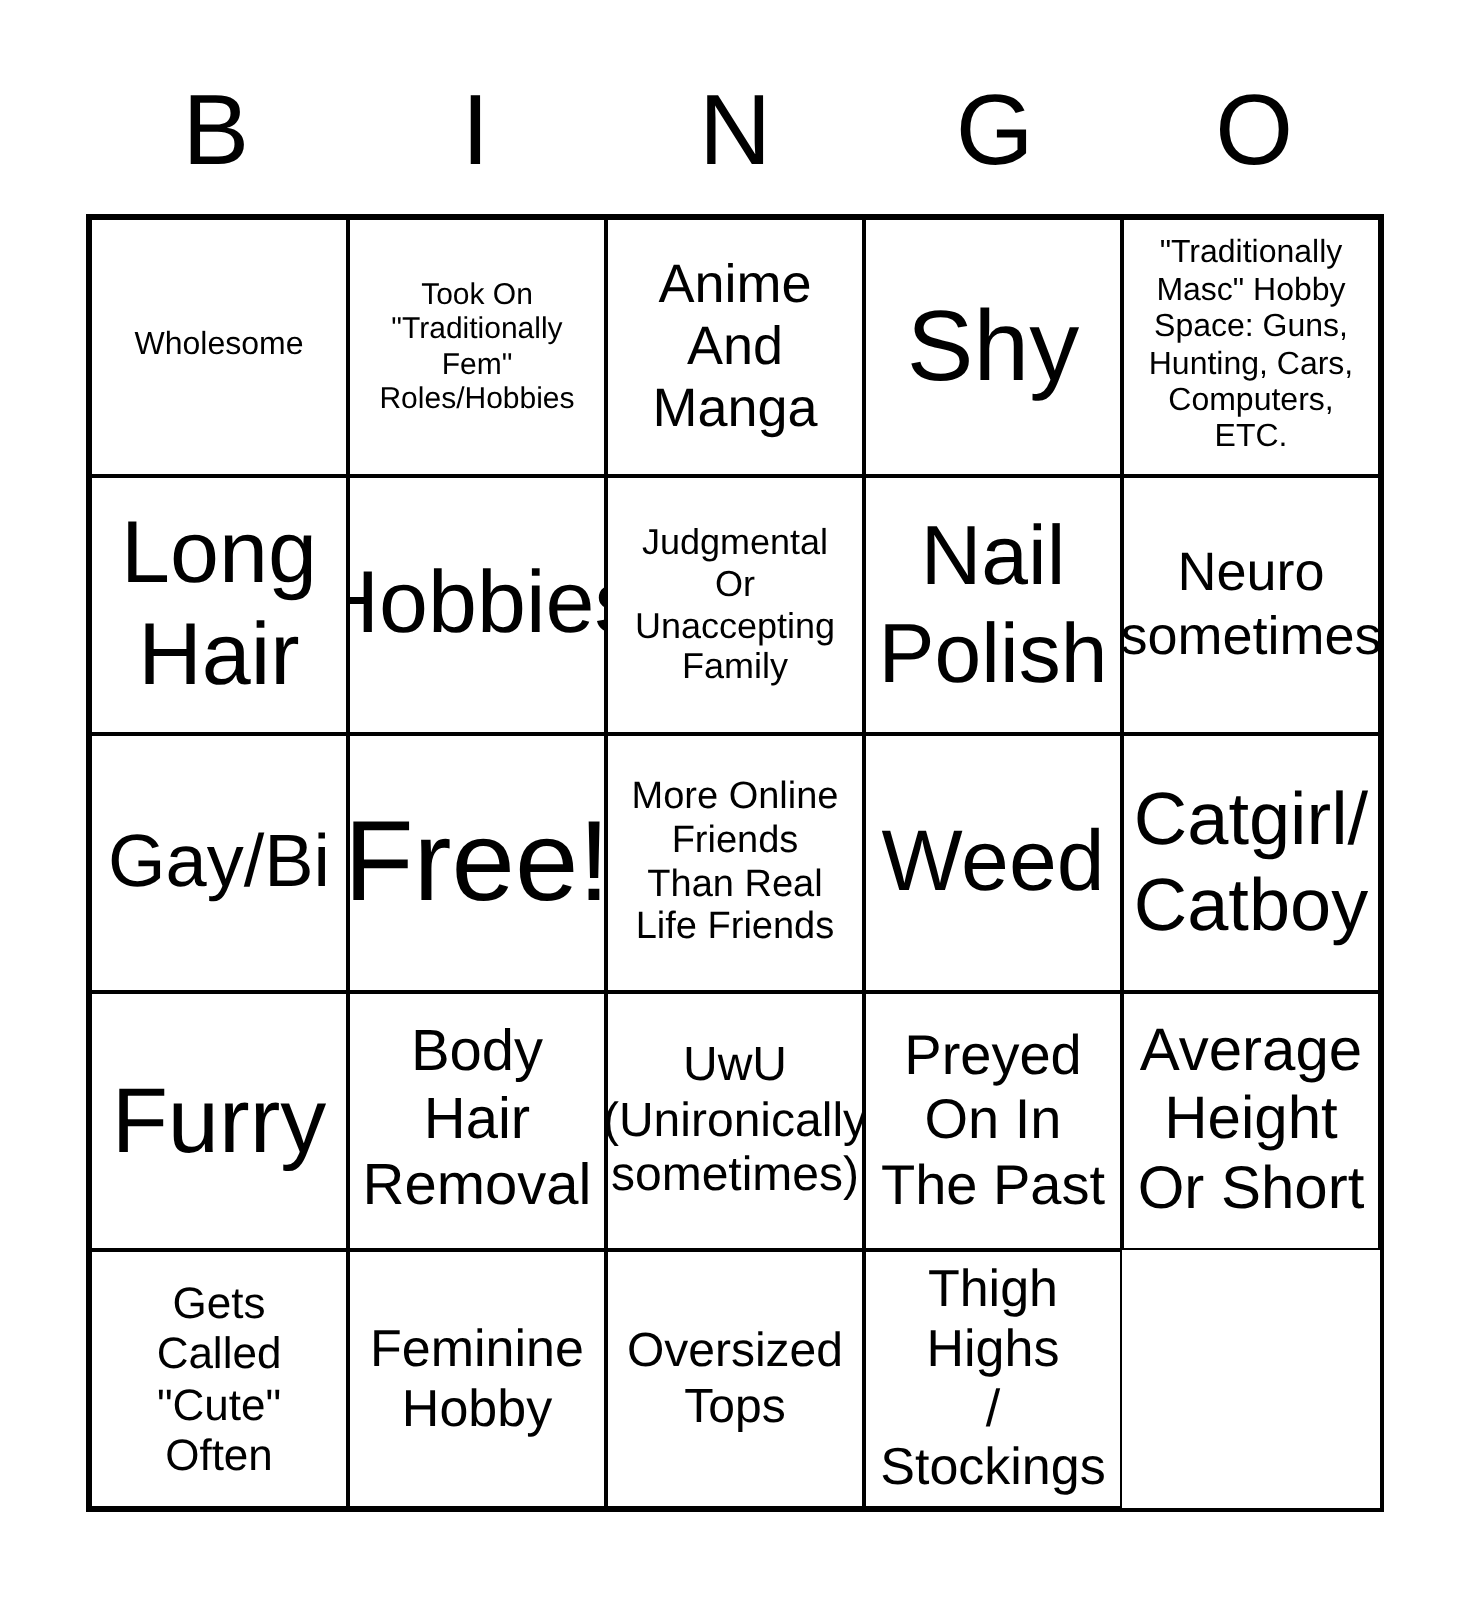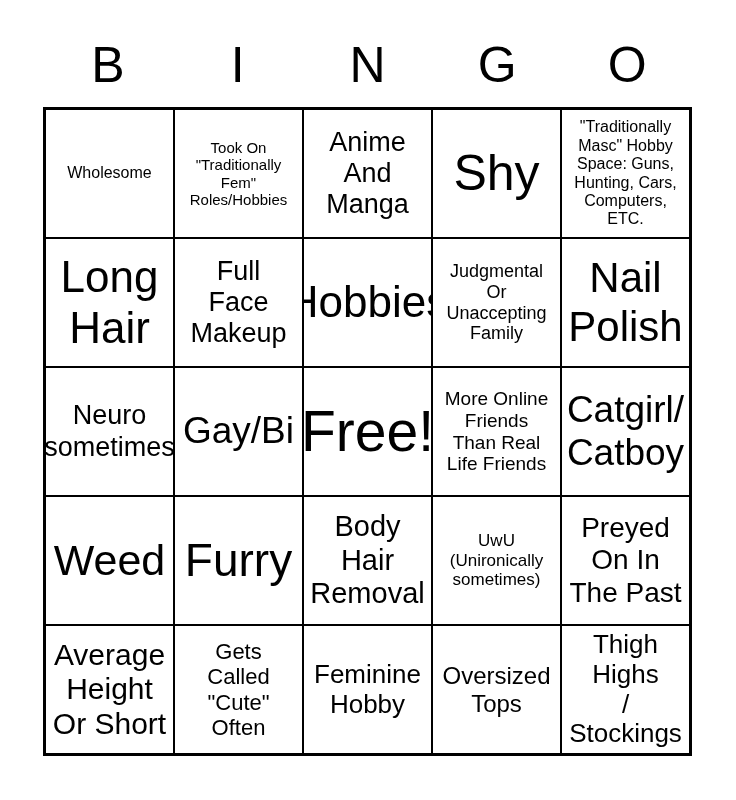--- a/index.html
+++ b/index.html
@@ -78,48 +78,45 @@
   <div class="cell" style="font-size:50px">Shy</div>
   <div class="cell" style="font-size:16px">"Traditionally
 Masc" Hobby
 Space: Guns,
 Hunting, Cars,
 Computers,
 ETC.</div>
 
   <div class="cell" style="font-size:44px">Long
 Hair</div>
-  <div class="cell" style="font-size:27px">Full
-Face
-Makeup</div>
   <div class="cell" style="font-size:44px">Hobbies</div>
   <div class="cell" style="font-size:18px">Judgmental
 Or
 Unaccepting
 Family</div>
   <div class="cell" style="font-size:42px">Nail
 Polish</div>
 
   <div class="cell" style="font-size:27px">Neuro
 sometimes</div>
   <div class="cell" style="font-size:37px">Gay/Bi</div>
   <div class="cell" style="font-size:57px">Free!</div>
   <div class="cell" style="font-size:19px">More Online
 Friends
 Than Real
 Life Friends</div>
+  <div class="cell" style="font-size:43px">Weed</div>
+
   <div class="cell" style="font-size:37px">Catgirl/
 Catboy</div>
-
-  <div class="cell" style="font-size:43px">Weed</div>
   <div class="cell" style="font-size:46px">Furry</div>
   <div class="cell" style="font-size:29px">Body
 Hair
 Removal</div>
-  <div class="cell" style="font-size:17px">UwU
+  <div class="cell" style="font-size:24px">UwU
 (Unironically
 sometimes)</div>
   <div class="cell" style="font-size:28px">Preyed
 On In
 The Past</div>
 
   <div class="cell" style="font-size:30px">Average
 Height
 Or Short</div>
   <div class="cell" style="font-size:22px">Gets

